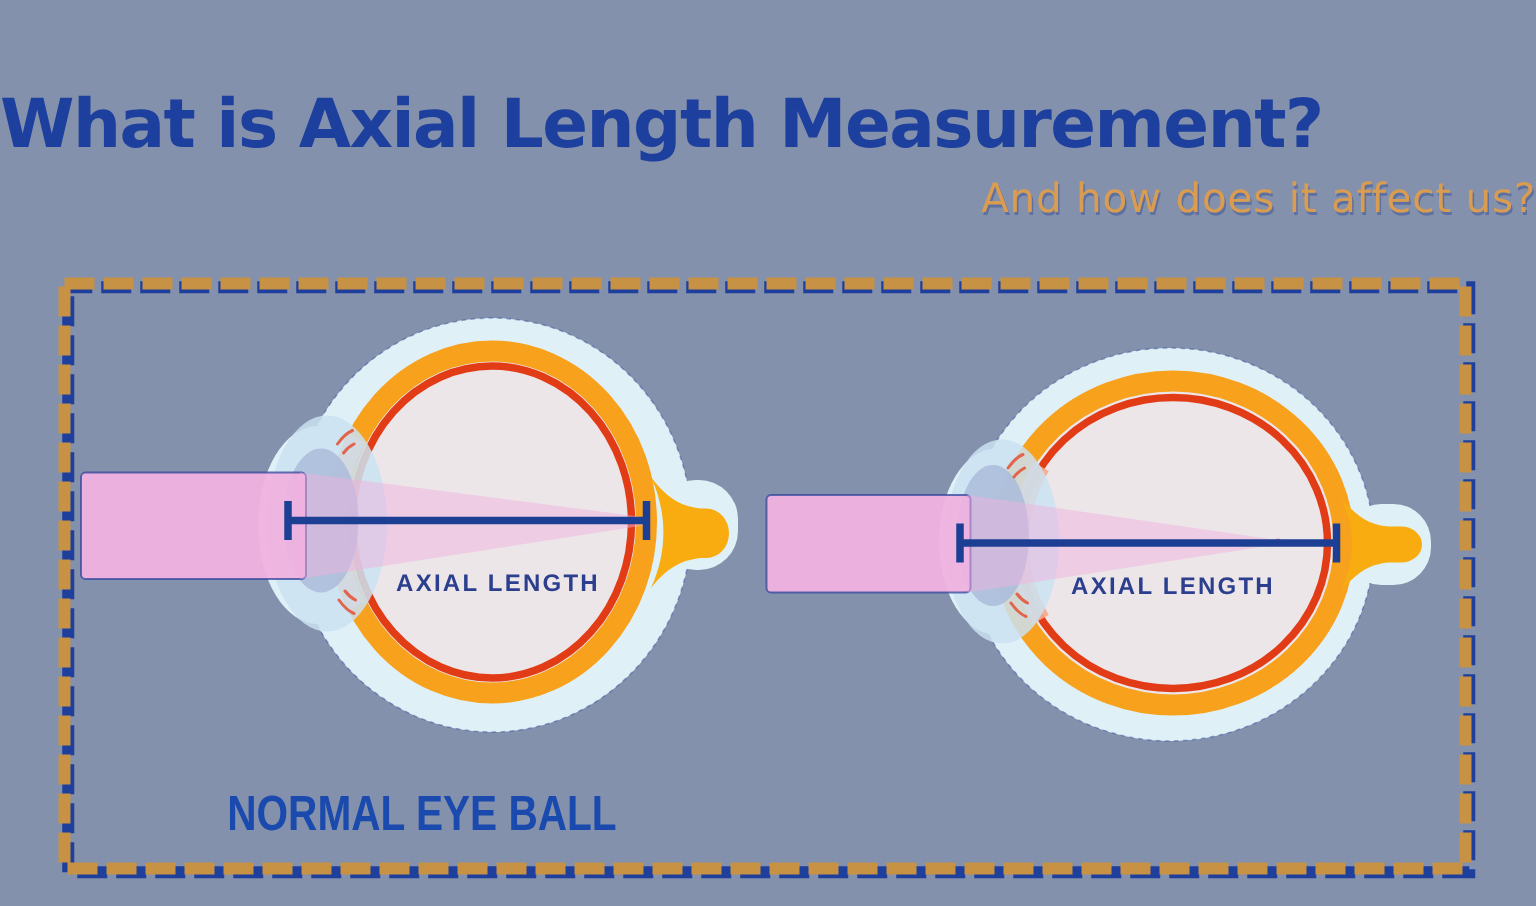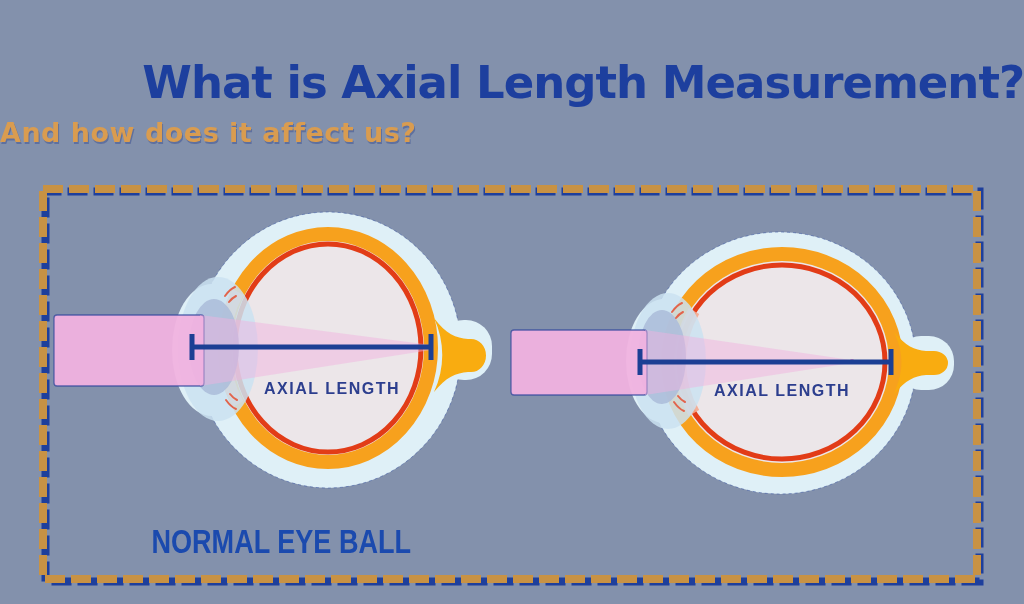--- a/index.html
+++ b/index.html
@@ -5,28 +5,28 @@
   html,body{margin:0;padding:0;}
   .stage{
     position:relative;
     width:1024px;height:604px;
     background:var(--background,#8391AC);
     overflow:hidden;
     font-family:"DejaVu Sans","Liberation Sans",sans-serif;
   }
   .title{
     position:absolute;left:0;top:56px;width:100%;
-    text-align:right;
+    text-align:left;
     font-size:45px;font-weight:bold;letter-spacing:-1px;
     color:var(--title-blue,#1D3F9E);
   }
   .subtitle{
     position:absolute;left:0;top:117px;width:100%;
-    text-align:left;
-    font-size:27px;font-weight:bold;letter-spacing:0.5px;
+    text-align:right;
+    font-size:27px;font-weight:normal;letter-spacing:0.5px;
     color:var(--subtitle-orange,#D99C50);
     text-shadow:1px 2px 0 rgba(40,62,140,0.40);
   }
   .scene{position:absolute;left:0;top:0;}
   .caption{
     position:absolute;top:523px;width:300px;
     text-align:center;white-space:nowrap;
     color:var(--caption-blue,#1B4AAE);
     font-family:"Liberation Sans","DejaVu Sans",sans-serif;
     font-size:33px;font-weight:bold;

